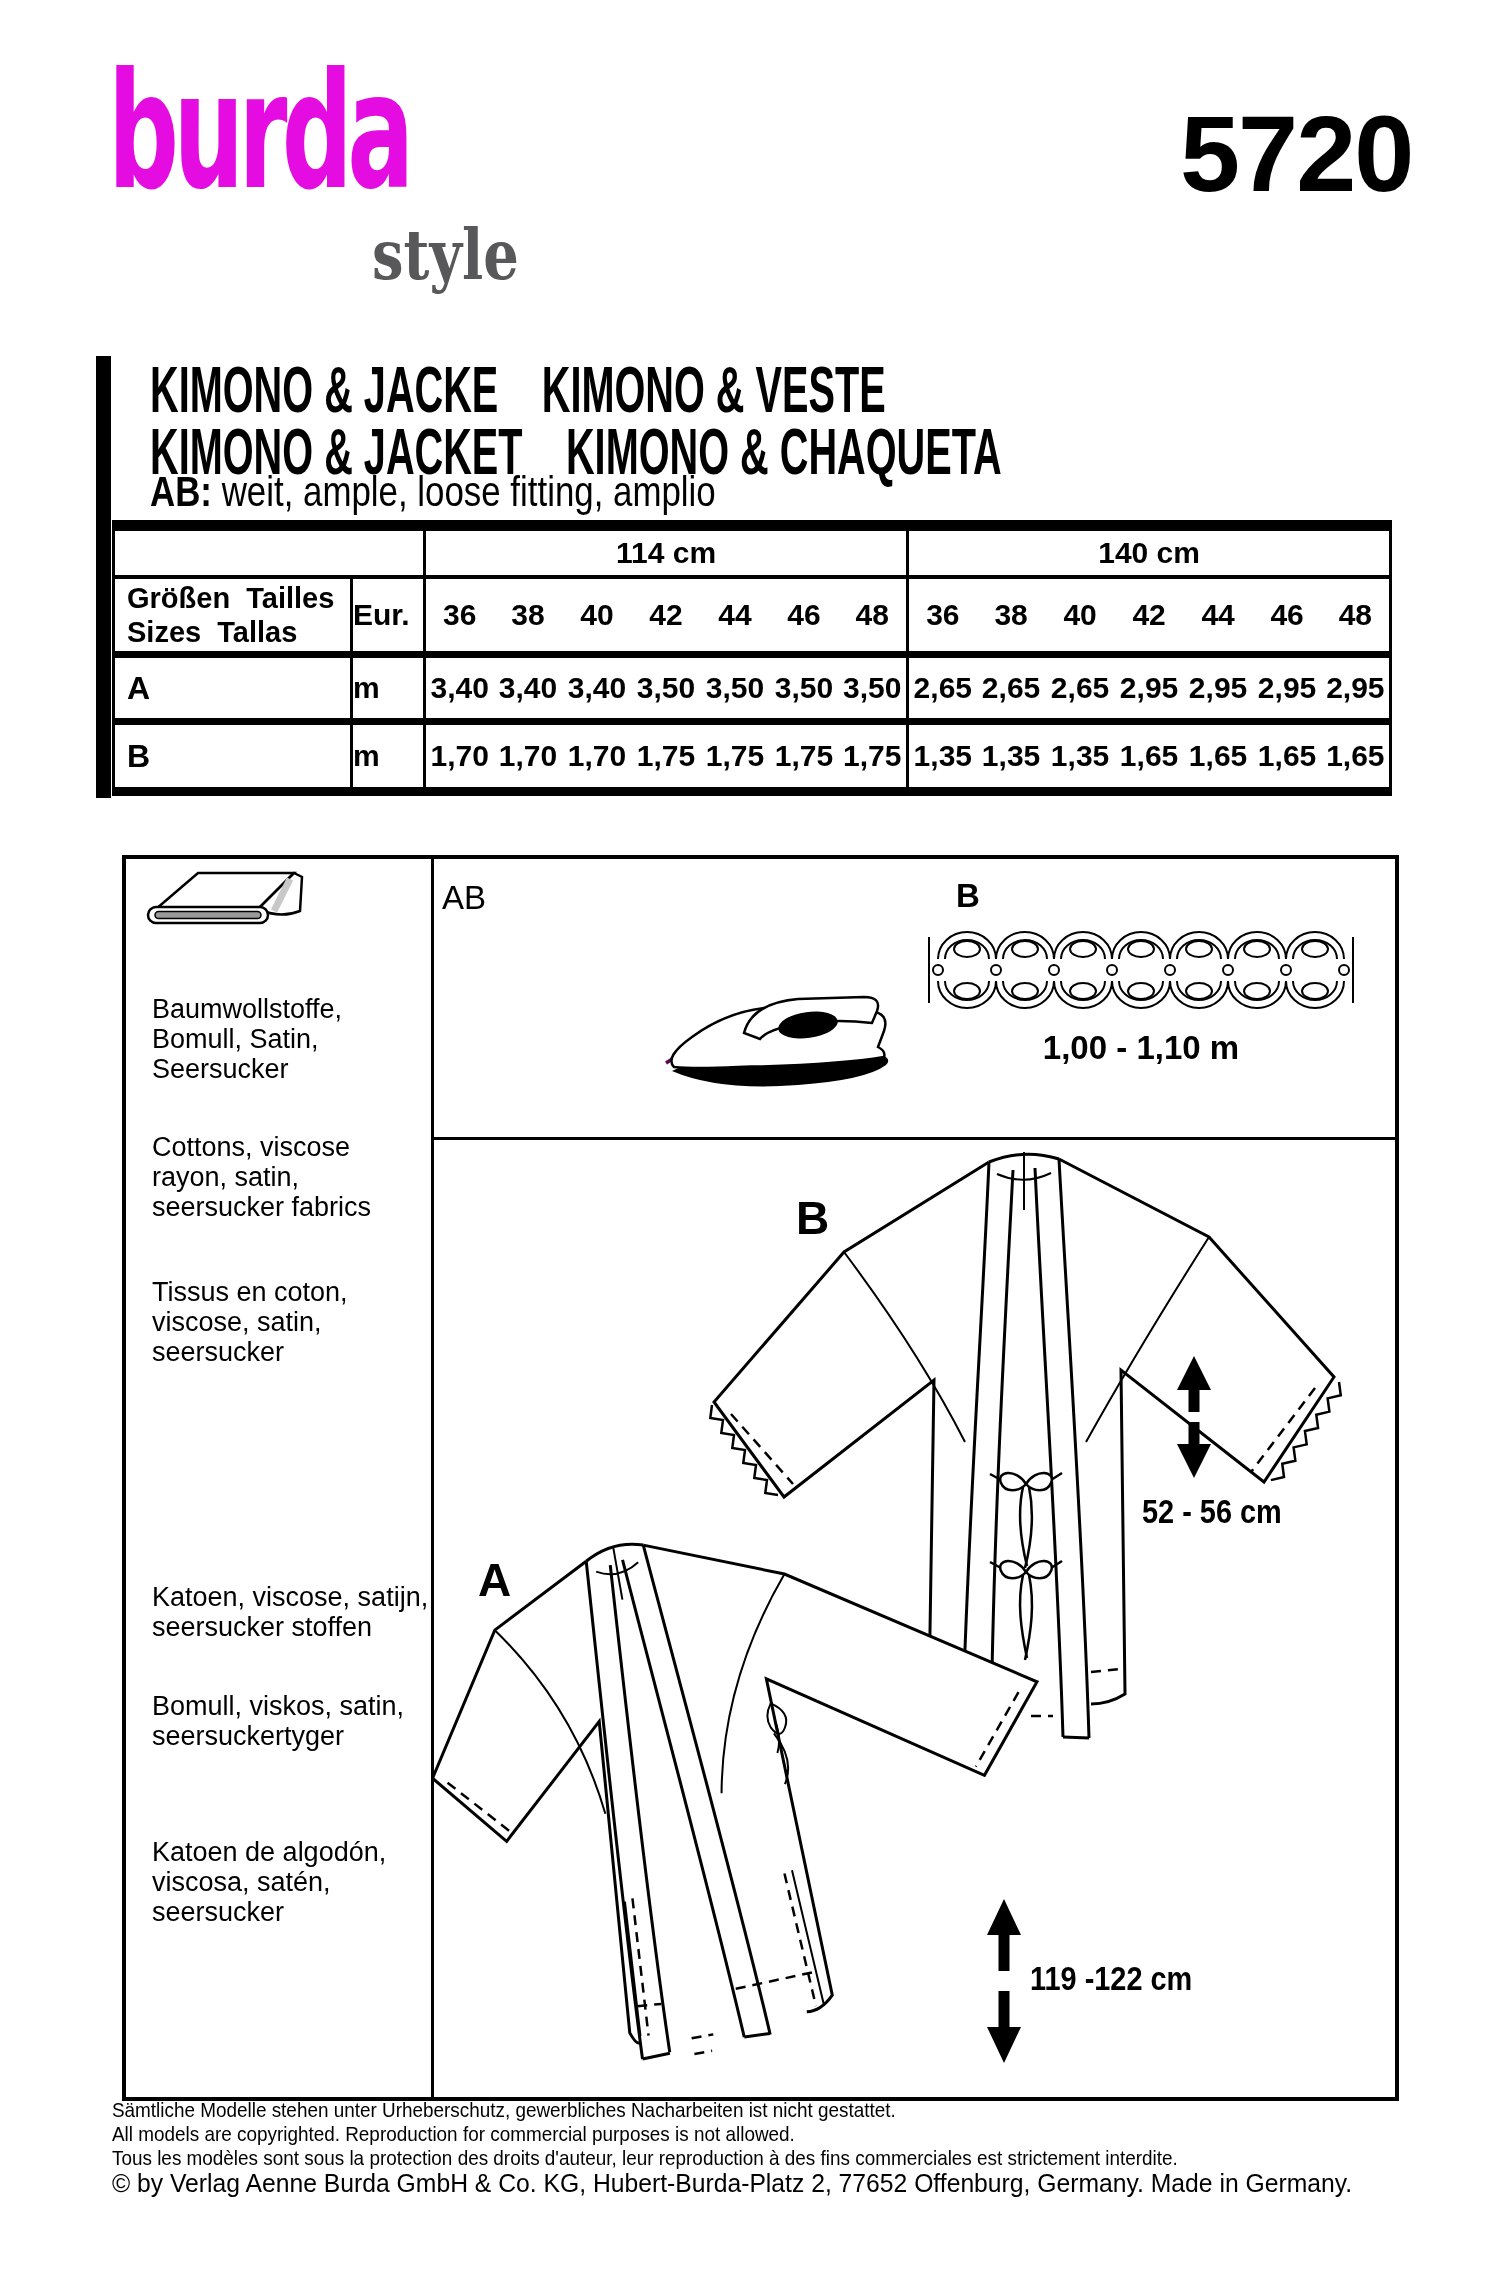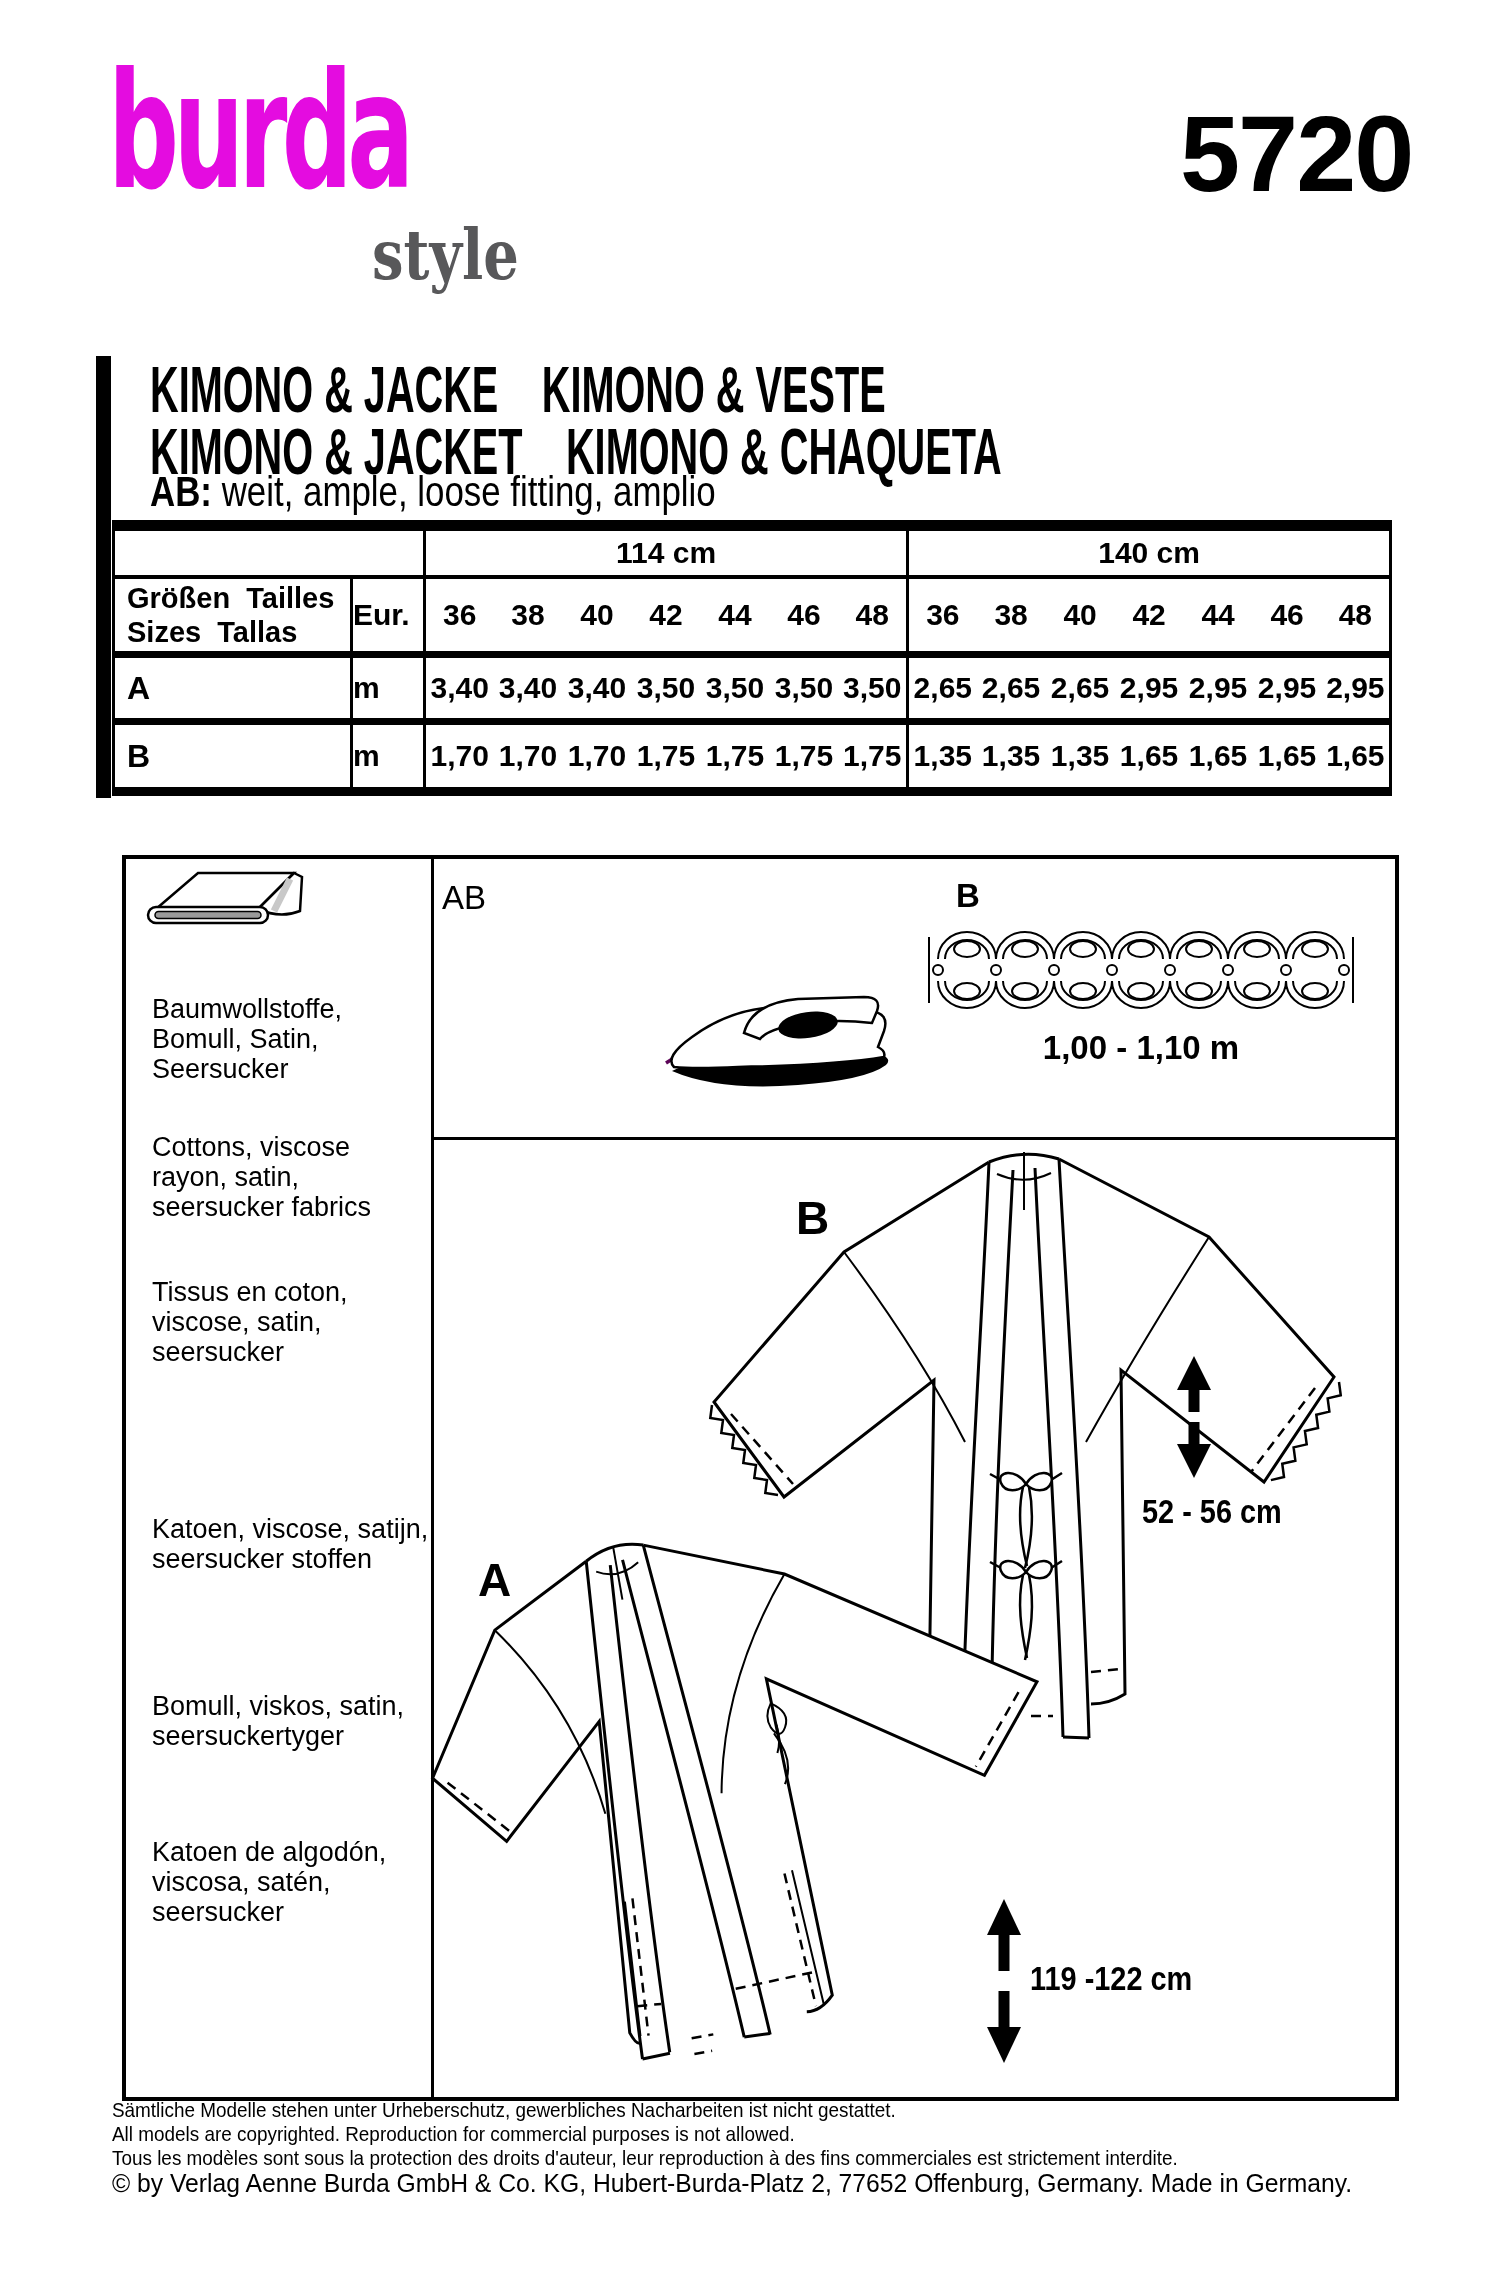--- a/index.html
+++ b/index.html
@@ -177,21 +177,21 @@
     <div class="fab" style="top:258px">
       <div>Cottons, viscose</div>
         <div>rayon, satin,</div>
         <div>seersucker fabrics</div>
     </div>
     <div class="fab" style="top:403px">
       <div>Tissus en coton,</div>
         <div>viscose, satin,</div>
         <div>seersucker</div>
     </div>
-    <div class="fab" style="top:640px">
+    <div class="fab" style="top:708px">
       <div>Katoen, viscose, satijn,</div>
         <div>seersucker stoffen</div>
     </div>
     <div class="fab" style="top:817px">
       <div>Bomull, viskos, satin,</div>
         <div>seersuckertyger</div>
     </div>
     <div class="fab" style="top:963px">
       <div>Katoen de algodón,</div>
         <div>viscosa, satén,</div>

